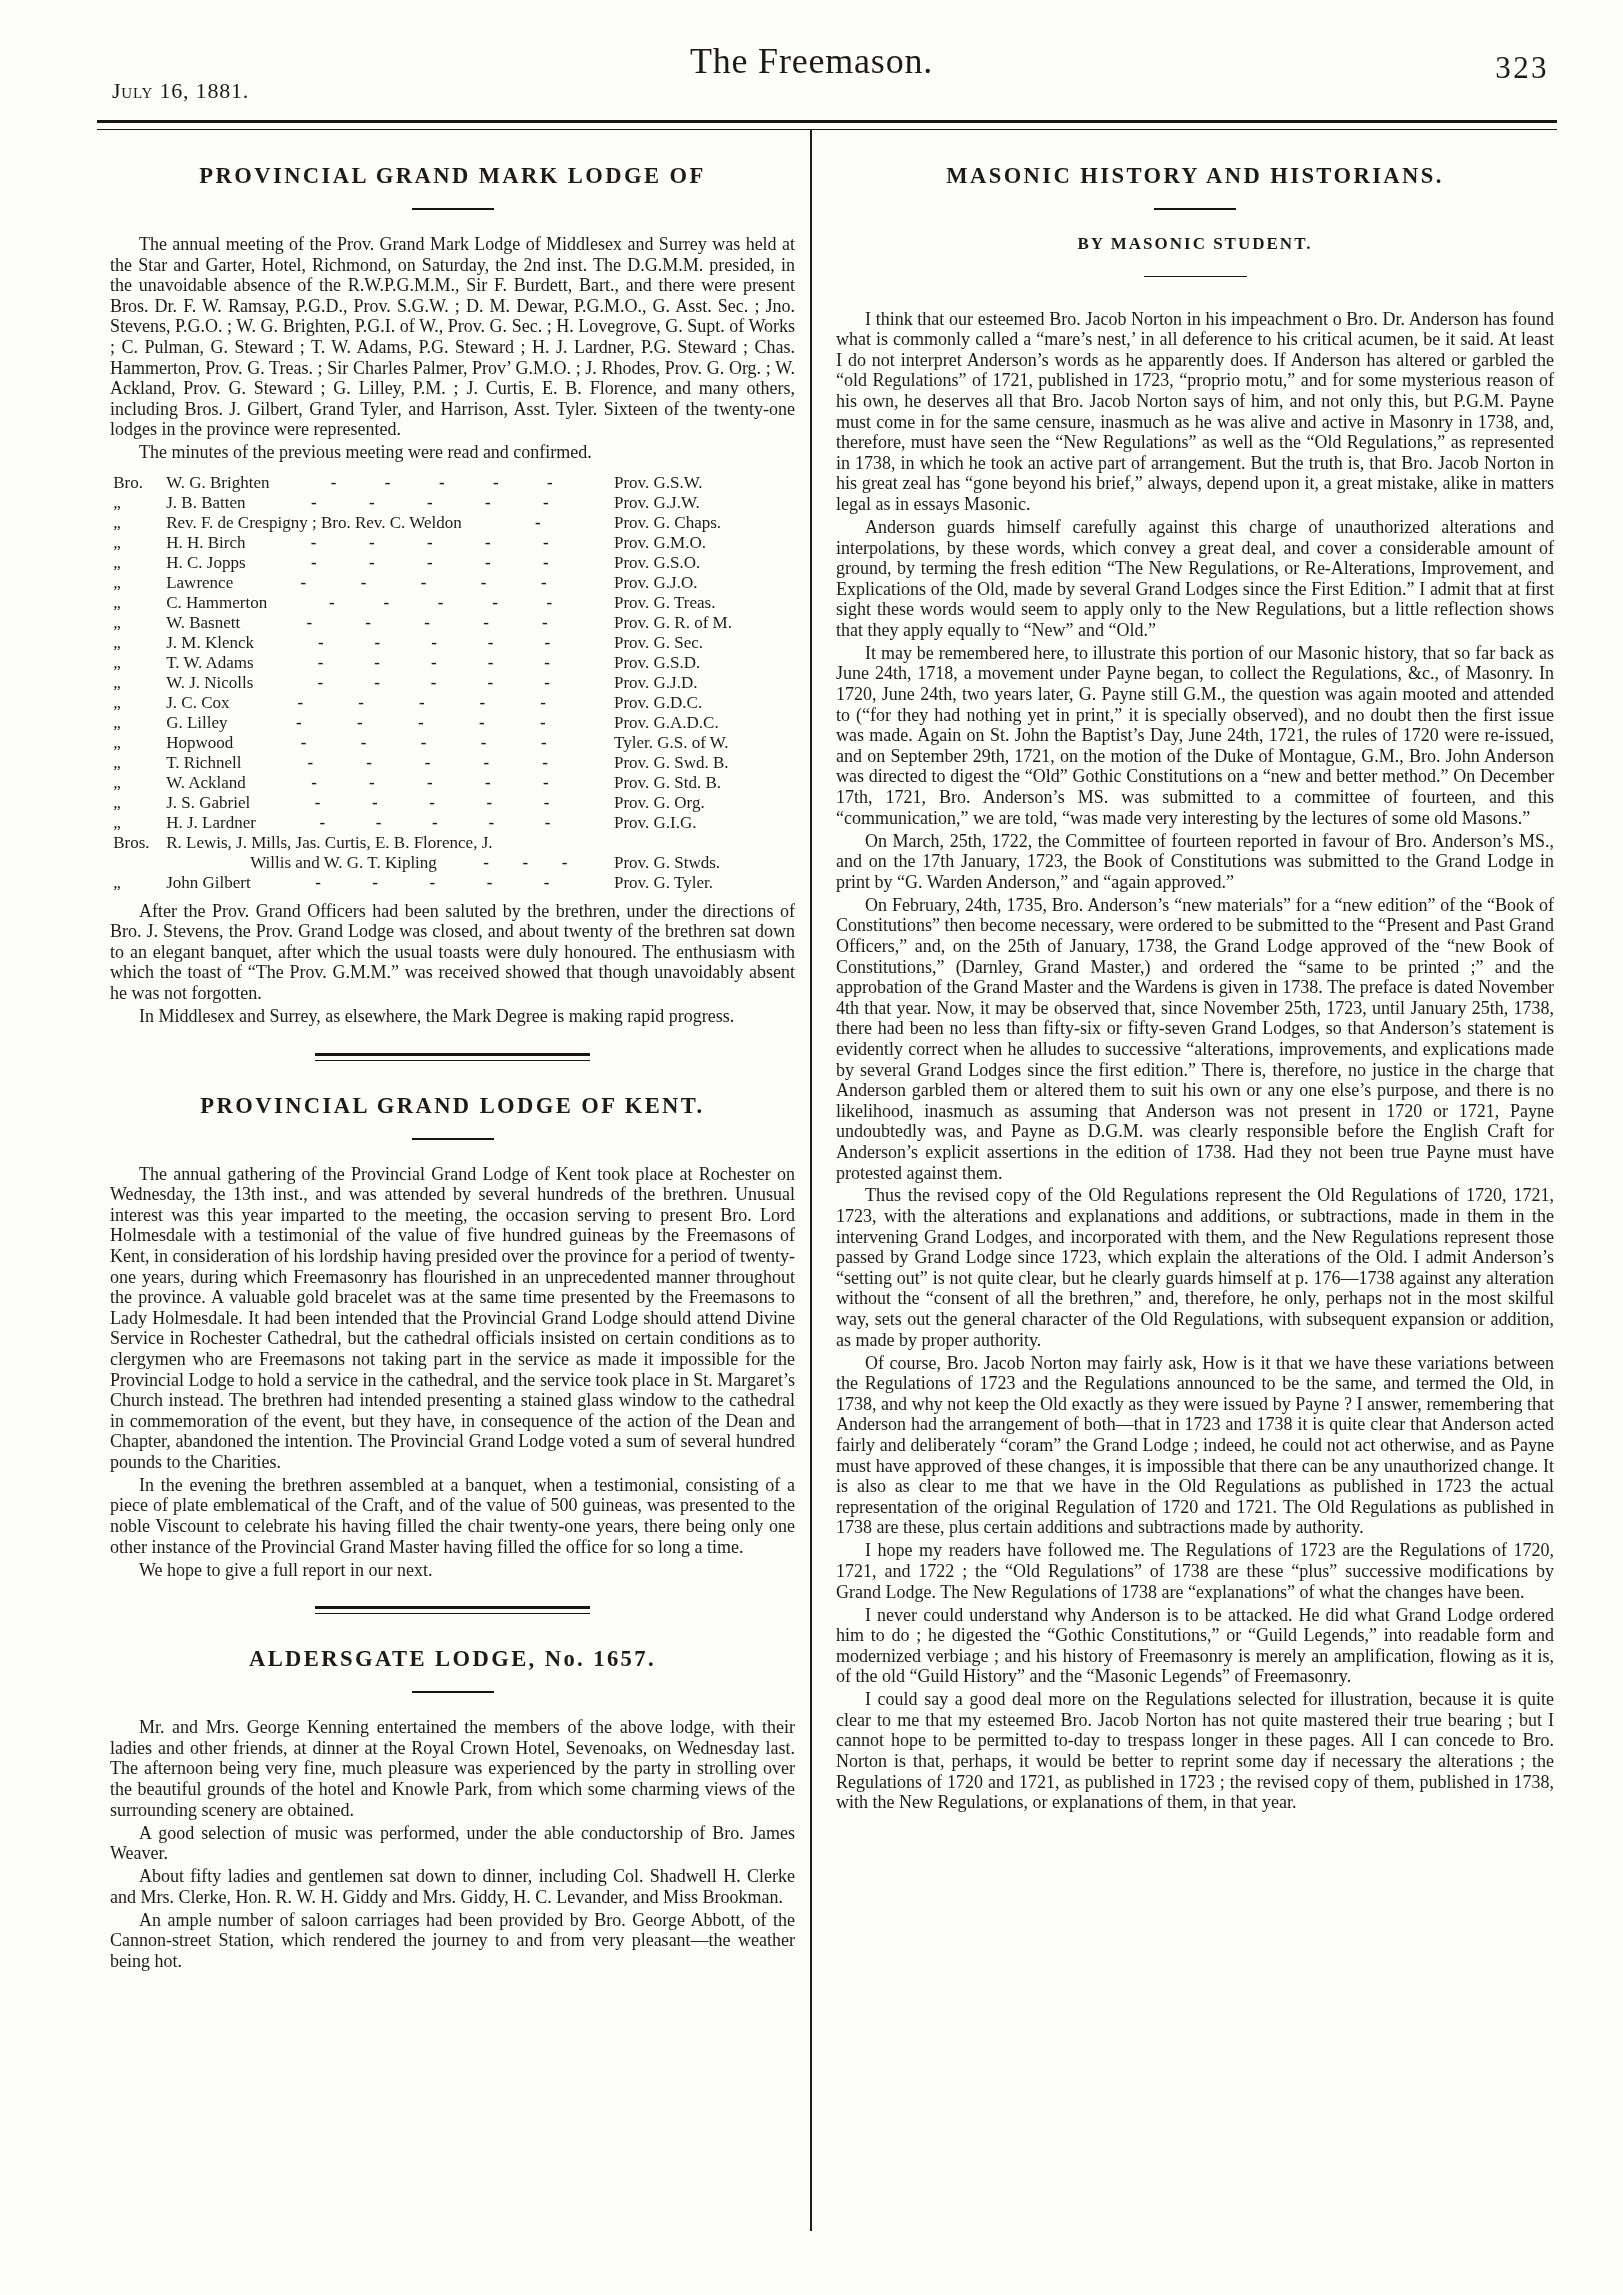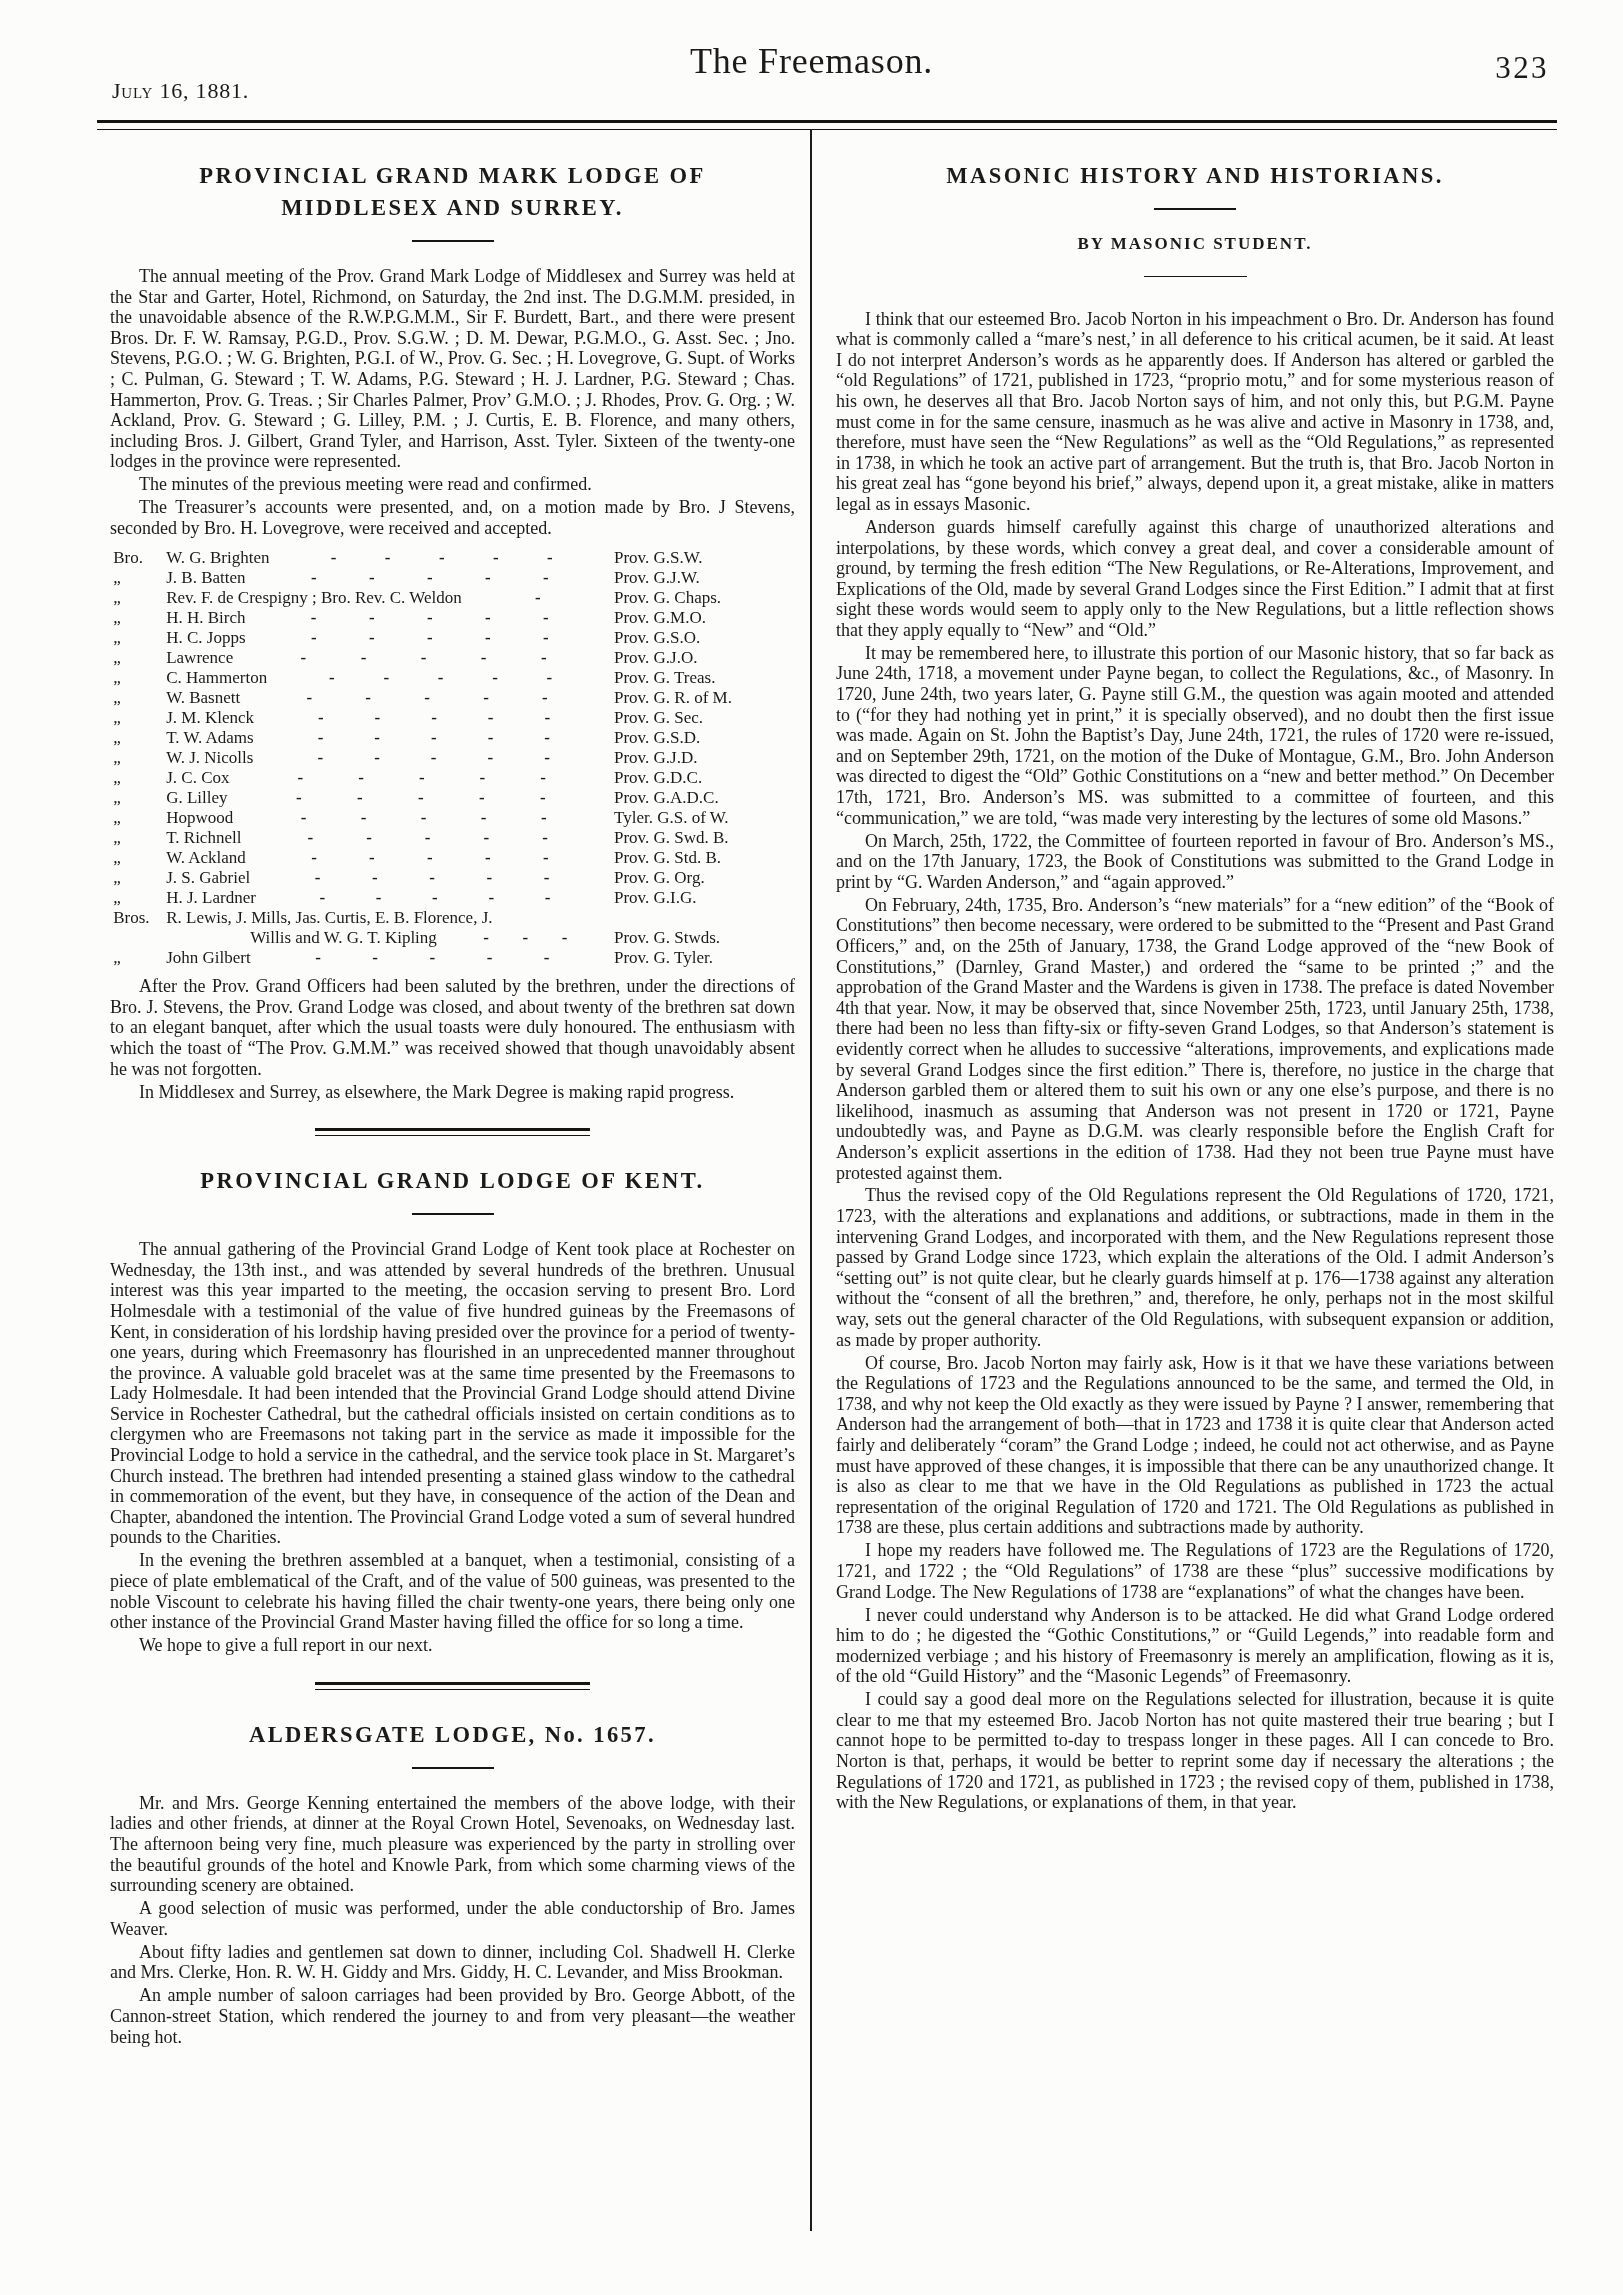--- a/index.html
+++ b/index.html
@@ -41,25 +41,23 @@
 
 <div class="page">
   <div class="m-date">July 16, 1881.</div>
   <div class="m-title">The Freemason.</div>
   <div class="m-page">323</div>
   <div class="top-rule"></div>
   <div class="col-divider"></div>
   <div class="col" id="col-left">
       <section class="article">
         <div class="headline">PROVINCIAL GRAND MARK LODGE OF</div>
-        <div class="headline">MIDDLESEX AND SURREY.</div>
         <div class="short-rule"></div>
         <p class="para">The annual meeting of the Prov. Grand Mark Lodge of Middlesex and Surrey was held at the Star and Garter, Hotel, Richmond, on Saturday, the 2nd inst.  The D.G.M.M. presided, in the unavoidable absence of the R.W.P.G.M.M., Sir F. Burdett, Bart., and there were present Bros. Dr. F. W. Ramsay, P.G.D., Prov. S.G.W. ;  D. M. Dewar, P.G.M.O., G. Asst. Sec. ;  Jno. Stevens, P.G.O. ;  W. G. Brighten, P.G.I. of W., Prov. G. Sec. ;  H. Lovegrove, G. Supt. of Works ;  C. Pulman, G. Steward ;  T. W. Adams, P.G. Steward ;  H. J. Lardner, P.G. Steward ;  Chas. Hammerton, Prov. G. Treas. ;  Sir Charles Palmer, Prov’ G.M.O. ;  J. Rhodes, Prov. G. Org. ;  W. Ackland, Prov. G. Steward ;  G. Lilley, P.M. ;  J. Curtis, E. B. Florence, and many others, including Bros. J. Gilbert, Grand Tyler, and Harrison, Asst. Tyler.  Sixteen of the twenty-one lodges in the province were represented.</p>
         <p class="para">The minutes of the previous meeting were read and confirmed.</p>
-        <p class="para">The Treasurer’s accounts were presented, and, on a motion made by Bro. J Stevens, seconded by Bro. H. Lovegrove, were received and accepted.</p>
         <div class="officers">
           <div class="off-row">
             <span class="off-prefix">Bro.</span>
             <span class="off-name">W. G. Brighten</span>
             <span class="off-leader">
               <span class="dash">-</span>
               <span class="dash">-</span>
               <span class="dash">-</span>
               <span class="dash">-</span>
               <span class="dash">-</span>

